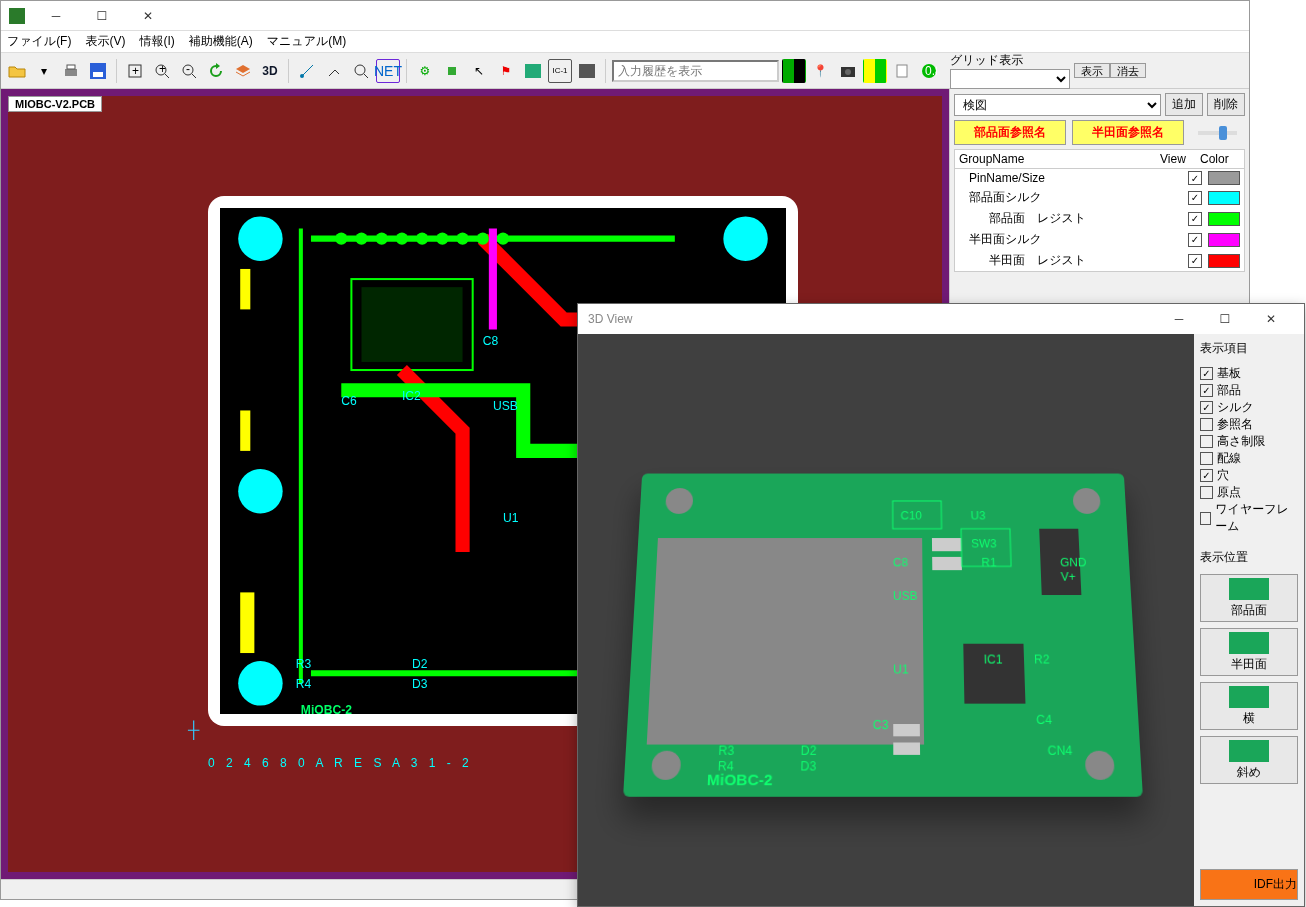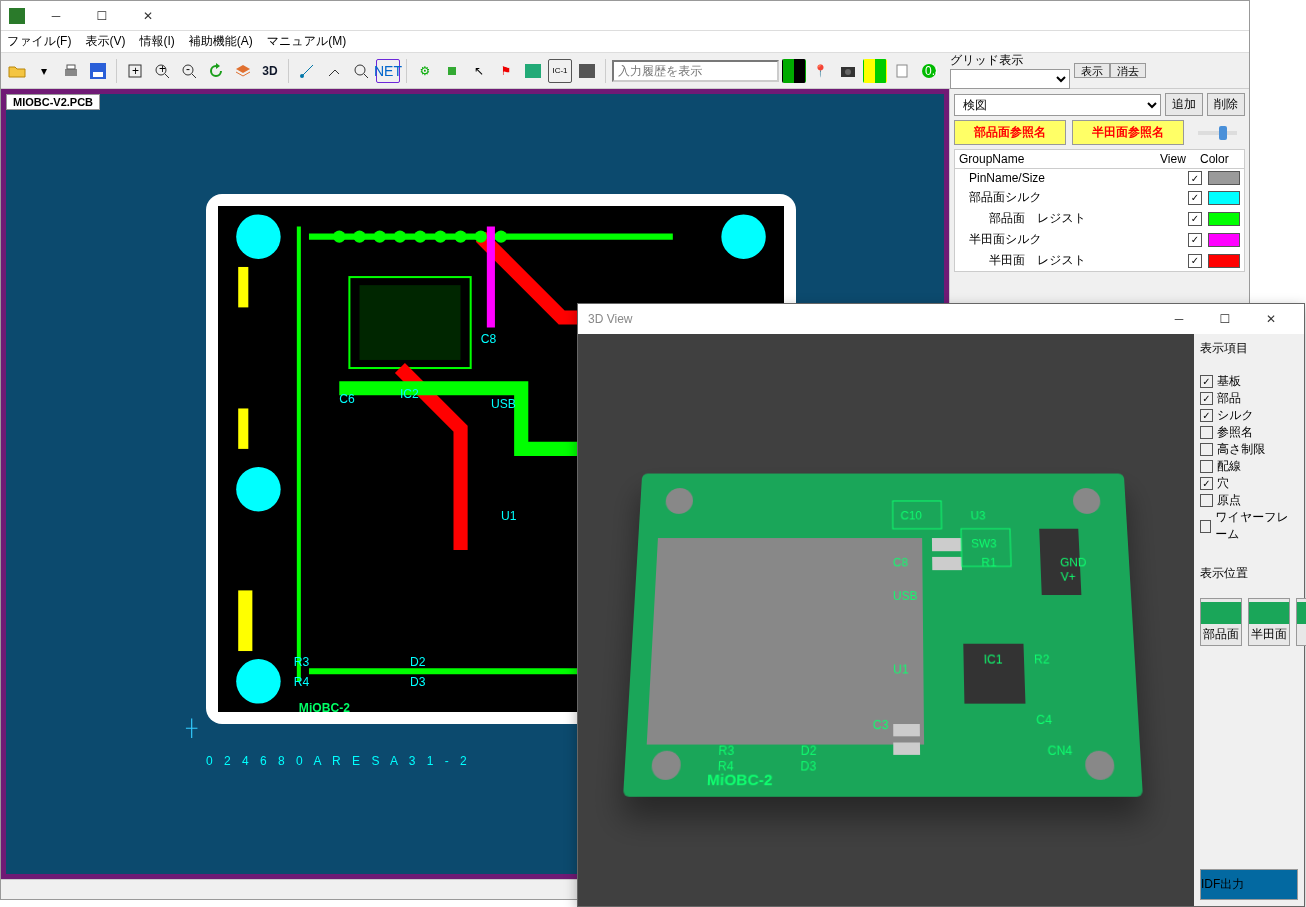--- a/index.html
+++ b/index.html
@@ -19,21 +19,21 @@
 .toolbar { height: 36px; background: #f0f0f0; display: flex; align-items: center; padding: 2px 4px; gap: 3px; border-bottom: 1px solid #ccc; }
 .tbtn { width: 24px; height: 24px; display:flex; align-items:center; justify-content:center; border:1px solid transparent; border-radius:2px; }
 .tsep { width:1px; height:24px; background:#ccc; margin:0 3px; }
 .tinput { border:2px inset #ccc; background:#fff; height:22px; padding:0 4px; min-width:110px; }
 .grid-ctrl { margin-left: 6px; display:flex; align-items:center; gap:4px; }
 .grid-btns { display:flex; flex-direction:row; }
 .grid-btn { border:1px solid #999; background:#e8e8e8; font-size:11px; padding:0 6px; height:15px; }
 .grid-combo { border:1px solid #999; background:#fff; height:20px; width:120px; }
 
 .content { display:flex; height: calc(100% - 30px - 22px - 36px - 20px); }
-.canvas-area { flex:1; background:#0c4a6e; position:relative; border:5px solid #701a75; }
+.canvas-area { flex:1; background:#7f1d1d; position:relative; border:7px solid #701a75; }
 .doc-tab { position:absolute; top:0; left:0; background:#fff; color:#000; font-size:11px; font-weight:bold; padding:1px 6px; border:1px solid #999; }
 .pcb-board { position:absolute; left:200px; top:100px; width:590px; height:530px; background:#fff; border-radius:16px; }
 .pcb-inner { position:absolute; inset:12px; background:#000; }
 .crosshair { position:absolute; left:180px; top:625px; color:#3cf; font-size:16px; }
 .footer-rule { position:absolute; left:200px; top:660px; color:#0ff; letter-spacing:4px; font-size:12px; }
 
 .side-panel { width:300px; background:#f0f0f0; border-left:1px solid #ccc; padding:4px; display:flex; flex-direction:column; gap:4px; }
 .sp-row { display:flex; gap:4px; align-items:center; }
 .sp-combo { flex:1; border:1px solid #999; background:#fff; height:22px; padding:0 4px; }
 .sp-btn { border:1px solid #999; background:#e8e8e8; padding:2px 6px; }
@@ -55,27 +55,27 @@
 
 
 .view3d { position:absolute; left:577px; top:303px; width:728px; height:604px; border:1px solid #666; background:#404040; box-shadow:0 4px 12px rgba(0,0,0,0.3); }
 .view3d .titlebar3d { height:30px; background:#fff; display:flex; align-items:center; padding:0 10px; color:#888; }
 .view3d .titlebar3d .t3 { flex:1; }
 .view3d-body { display:flex; height:calc(100% - 30px); }
 .view3d-canvas { flex:1; background:#404040; position:relative; }
 .pcb3d { position:absolute; left:55px; top:130px; width:500px; height:330px; background:#1aa659; border-radius:6px; transform: perspective(900px) rotateX(12deg); box-shadow:0 20px 30px rgba(0,0,0,0.4); }
 .pcb3d .bigchip { position:absolute; left:20px; top:70px; width:270px; height:210px; background:#888; }
 .pcb3d .label3d { position:absolute; color:#0ffd6f; font-size:15px; font-weight:bold; }
-.view3d-side { width:110px; background:#f0f0f0; padding:6px; display:flex; flex-direction:column; gap:14px; font-size:12px; }
+.view3d-side { width:110px; background:#f0f0f0; padding:6px; display:flex; flex-direction:column; gap:6px; font-size:12px; }
 .v3-title { font-size:12px; margin-bottom:2px; }
 .v3-chk { display:flex; align-items:center; gap:4px; }
 .v3-chk .chk { width:13px; height:13px; }
 .pos-btn { border:1px solid #999; background:#e8e8e8; height:48px; display:flex; flex-direction:column; align-items:center; justify-content:center; gap:2px; }
 .pos-btn .mini { width:40px; height:22px; background:#1aa659; }
-.idf-btn { border:1px solid #999; background:#0369a1; padding:6px 0; text-align:left; margin-top:auto; }
+.idf-btn { border:1px solid #999; background:#f97316; padding:6px 0; text-align:right; margin-top:auto; }
 svg { display:block; }
 </style>
 </head>
 <body>
 
 <div class="main-window">
   <div class="titlebar">
     <div class="app-icon"></div>
     <div class="win-controls">
       <div class="win-btn">─</div>
@@ -407,21 +407,21 @@
           <div class="v3-chk">
             <span class="chk "></span>
             <span>原点</span>
           </div>
           <div class="v3-chk">
             <span class="chk "></span>
             <span>ワイヤーフレーム</span>
           </div>
         </div>
       <div class="v3-title" style="margin-top:8px">表示位置</div>
-      <div id="v3-pos" style="display:flex;flex-direction:row;gap:6px">
+      <div id="v3-pos" style="display:flex;flex-direction:column;gap:6px">
           <div class="pos-btn">
             <div class="mini"></div>
             <span>部品面</span>
           </div>
           <div class="pos-btn">
             <div class="mini"></div>
             <span>半田面</span>
           </div>
           <div class="pos-btn">
             <div class="mini"></div>

